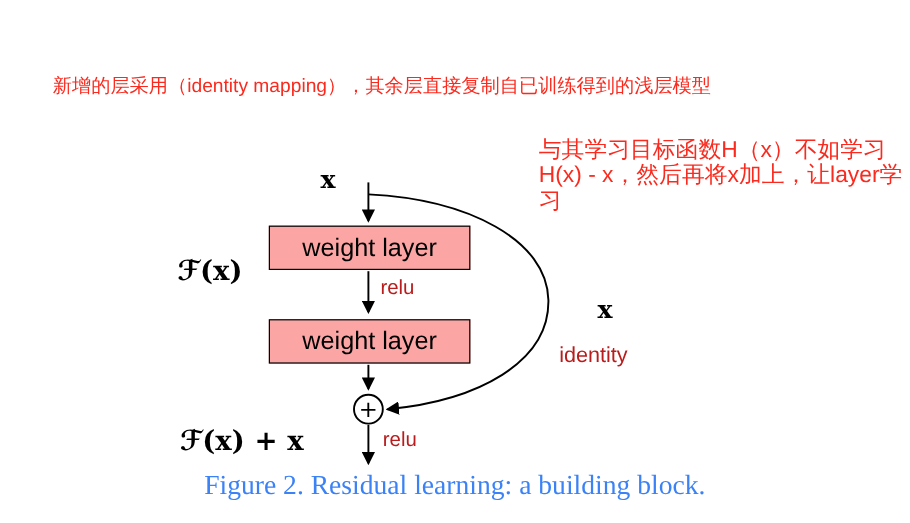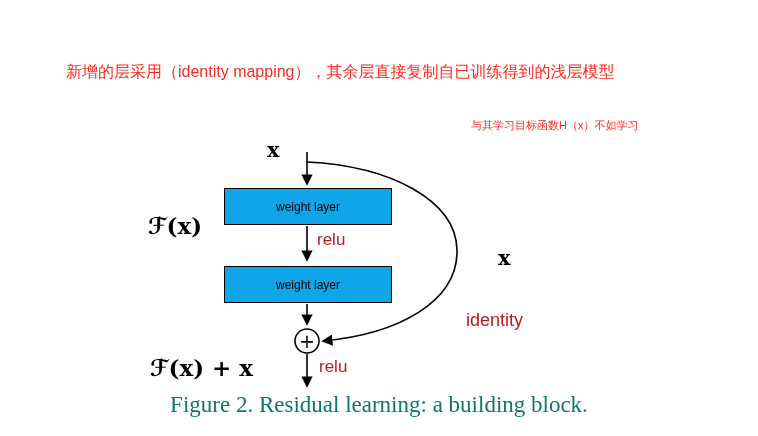--- a/index.html
+++ b/index.html
@@ -10,32 +10,31 @@
     height: 436px;
     background: #ffffff;
     overflow: hidden;
     font-family: "Liberation Sans", sans-serif;
     color: #000;
   }
   .abs { position: absolute; }
   .red-note {
     color: #fa2a1e;
     font-weight: 500;
-    margin-left: 22px;
   }
   .top-note {
     left: 44px;
     top: 62px;
     font-size: 16px;
     white-space: nowrap;
   }
   .side-note {
     left: 449px;
     top: 115px;
-    font-size: 11px;
+    font-size: 19px;
     line-height: 21px;
   }
   svg.overlay { position: absolute; left: 0; top: 0; }
   .wire { stroke: #000; stroke-width: 1.6; fill: none; }
   .sum-circle { fill: #fff; stroke: #000; stroke-width: 1.6; }
   .sum-plus {
     font-family: "DejaVu Sans", sans-serif;
     font-size: 19px;
     fill: #000;
   }
@@ -47,52 +46,53 @@
   }
   .x-top   { left: 267px; top: 137px; font-size: 21px; }
   .f-label { left: 148px; top: 212px; }
   .x-right { left: 498px; top: 245px; font-size: 21px; }
   .sum-label { left: 150px; top: 354px; }
   .box {
     position: absolute;
     width: 168px;
     height: 37px;
     border: 1.6px solid #000;
-    background: #0ea5e9;
+    background: #fca5a5;
     display: flex;
     align-items: center;
     justify-content: center;
-    font-size: 12px;
+    font-size: 21px;
   }
   .box1 { left: 224px; top: 188px; }
   .box2 { left: 224px; top: 266px; }
   .label { font-size: 17px; color: #b91c1c; }
   .relu1 { left: 317px; top: 230px; }
   .relu2 { left: 319px; top: 357px; }
-  .identity { left: 466px; top: 286px; font-size: 18px; margin-top: 24px; }
+  .identity { left: 466px; top: 286px; font-size: 18px; }
   .caption {
     position: absolute;
     left: 0;
     right: 0;
     top: 392px;
     text-align: center;
     font-family: "Liberation Serif", serif;
     font-size: 23px;
-    color: #0f766e;
+    color: #3b82f6;
   }
 </style>
 </head>
 <body>
 
 <div class="page">
 
   <div class="abs red-note top-note" style="color: rgb(250, 42, 30);">新增的层采用（identity mapping），其余层直接复制自已训练得到的浅层模型</div>
 
   <div class="abs red-note side-note" style="color: rgb(250, 42, 30);">
     <div>与其学习目标函数H（x）不如学习</div>
+    <div>H(x) - x，然后再将x加上，让layer学习</div>
   </div>
 
   <svg class="overlay" width="758" height="436" viewBox="0 0 758 436">
     <defs>
       <marker id="arrow" viewBox="0 0 10 10" refX="8.5" refY="5" markerWidth="7" markerHeight="7" orient="auto">
         <path d="M 0 0 L 10 5 L 0 10 z" fill="#000"></path>
       </marker>
     </defs>
     <line class="wire" x1="307" y1="152" x2="307" y2="184" marker-end="url(#arrow)"></line>
     <path class="wire" d="M 307 162 C 390 166 456 200 457 250 C 458 302 398 334 323 341" marker-end="url(#arrow)"></path>

